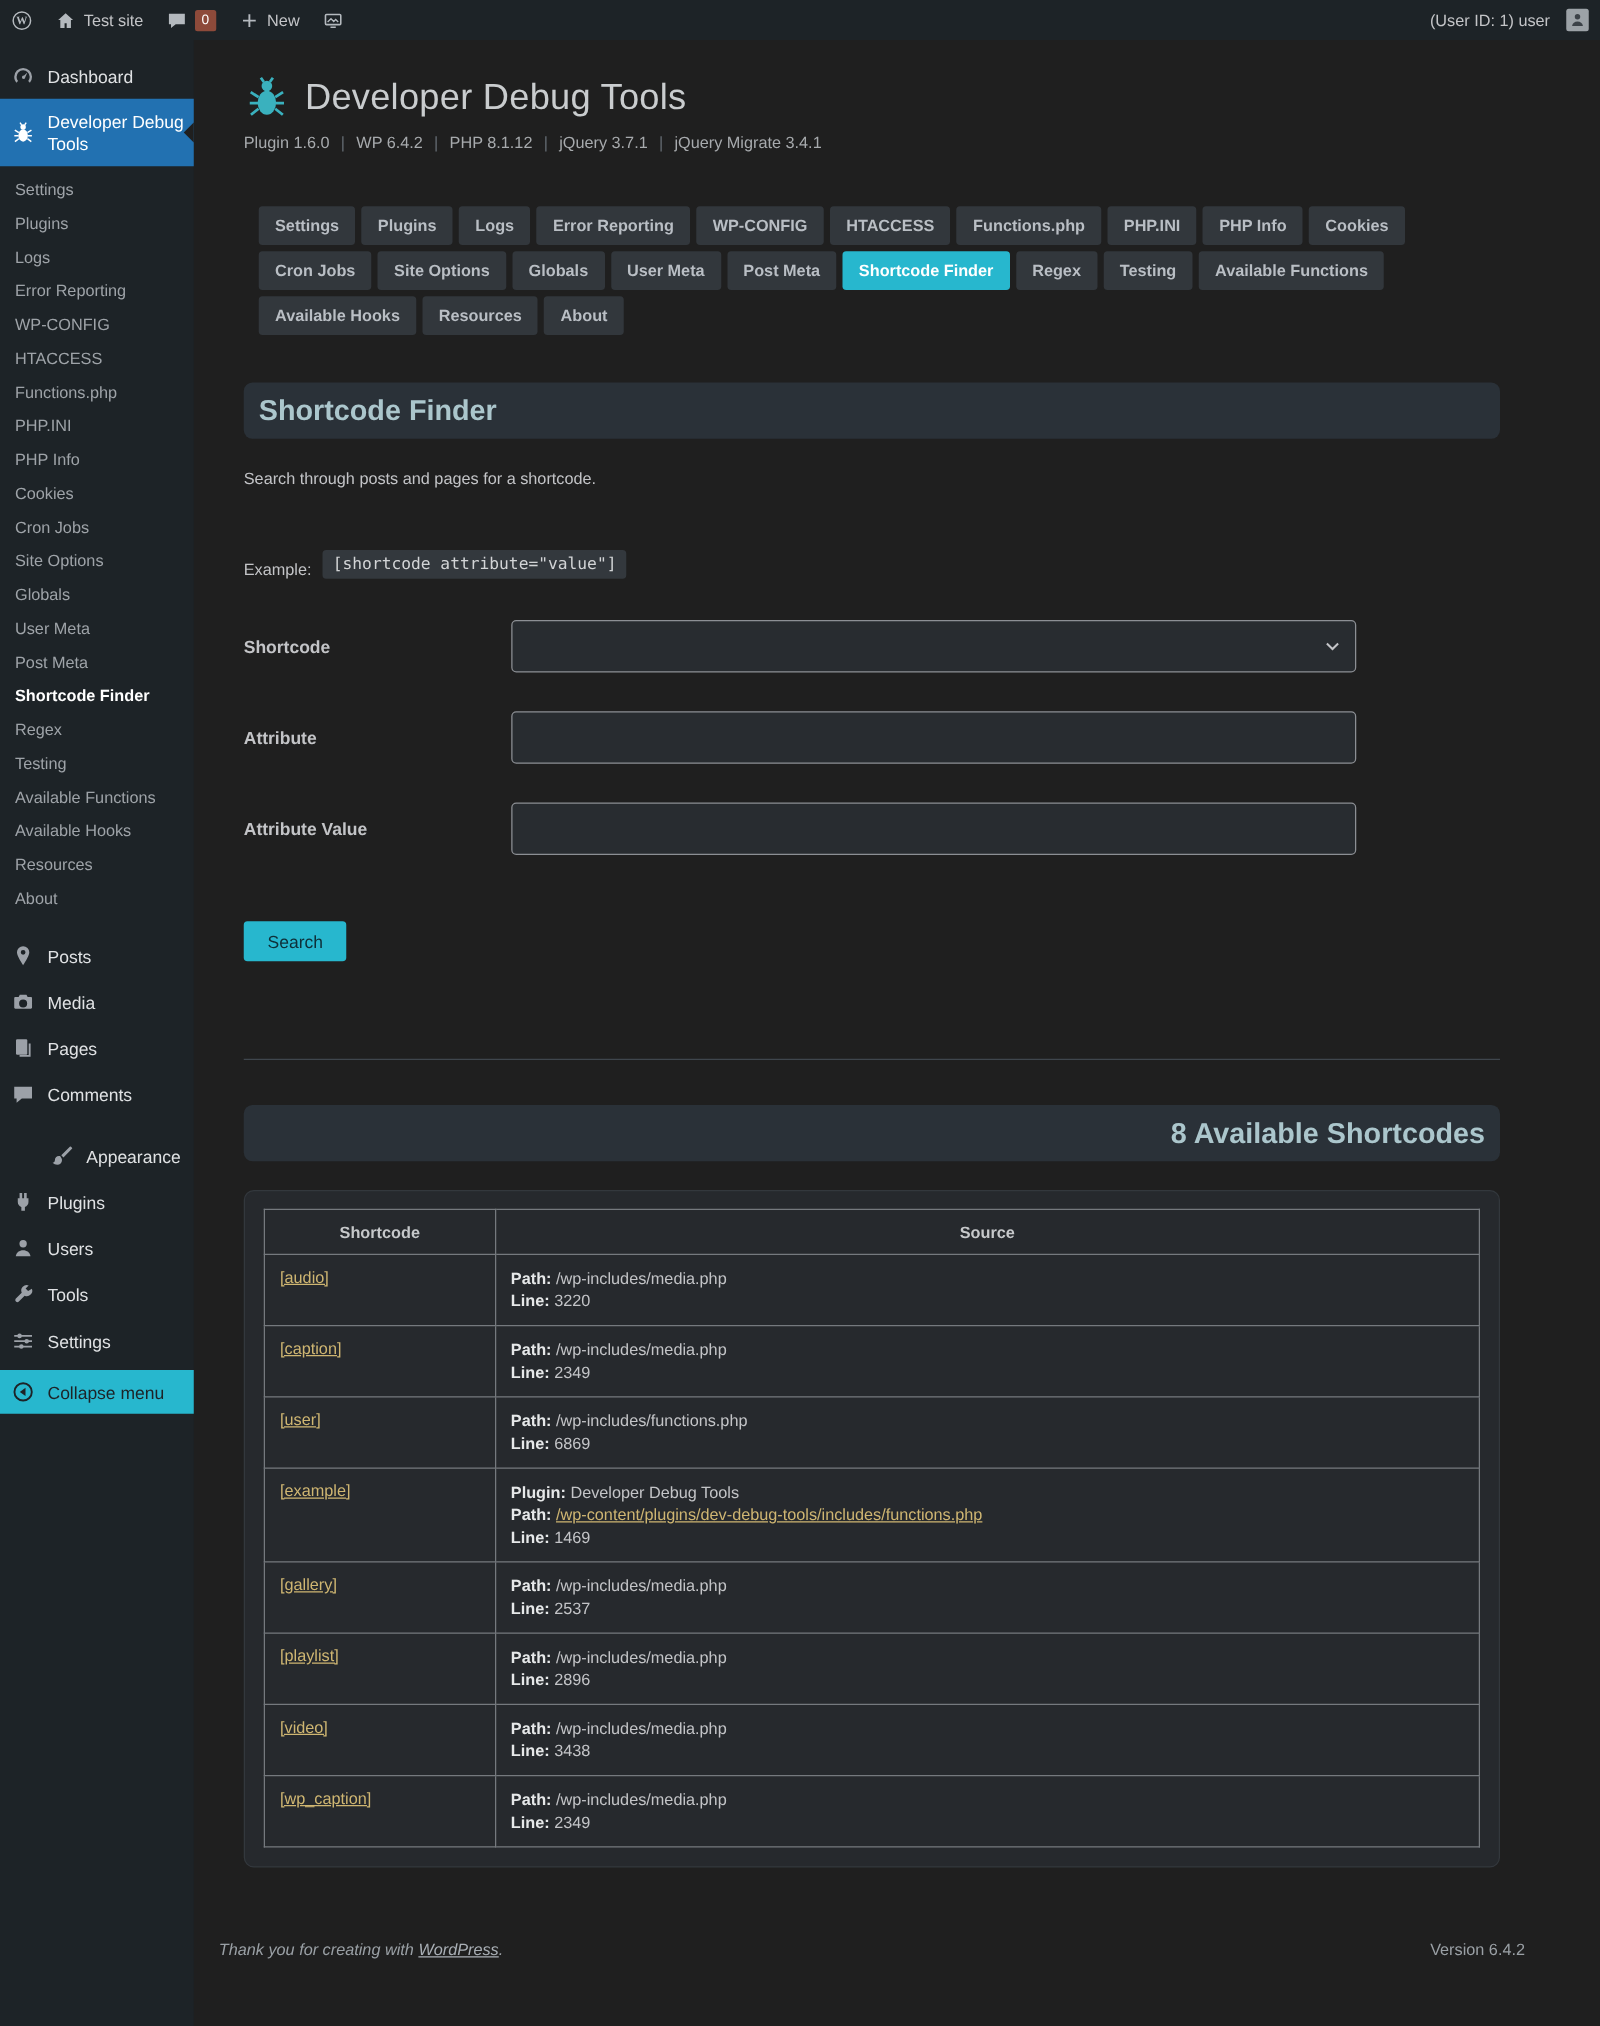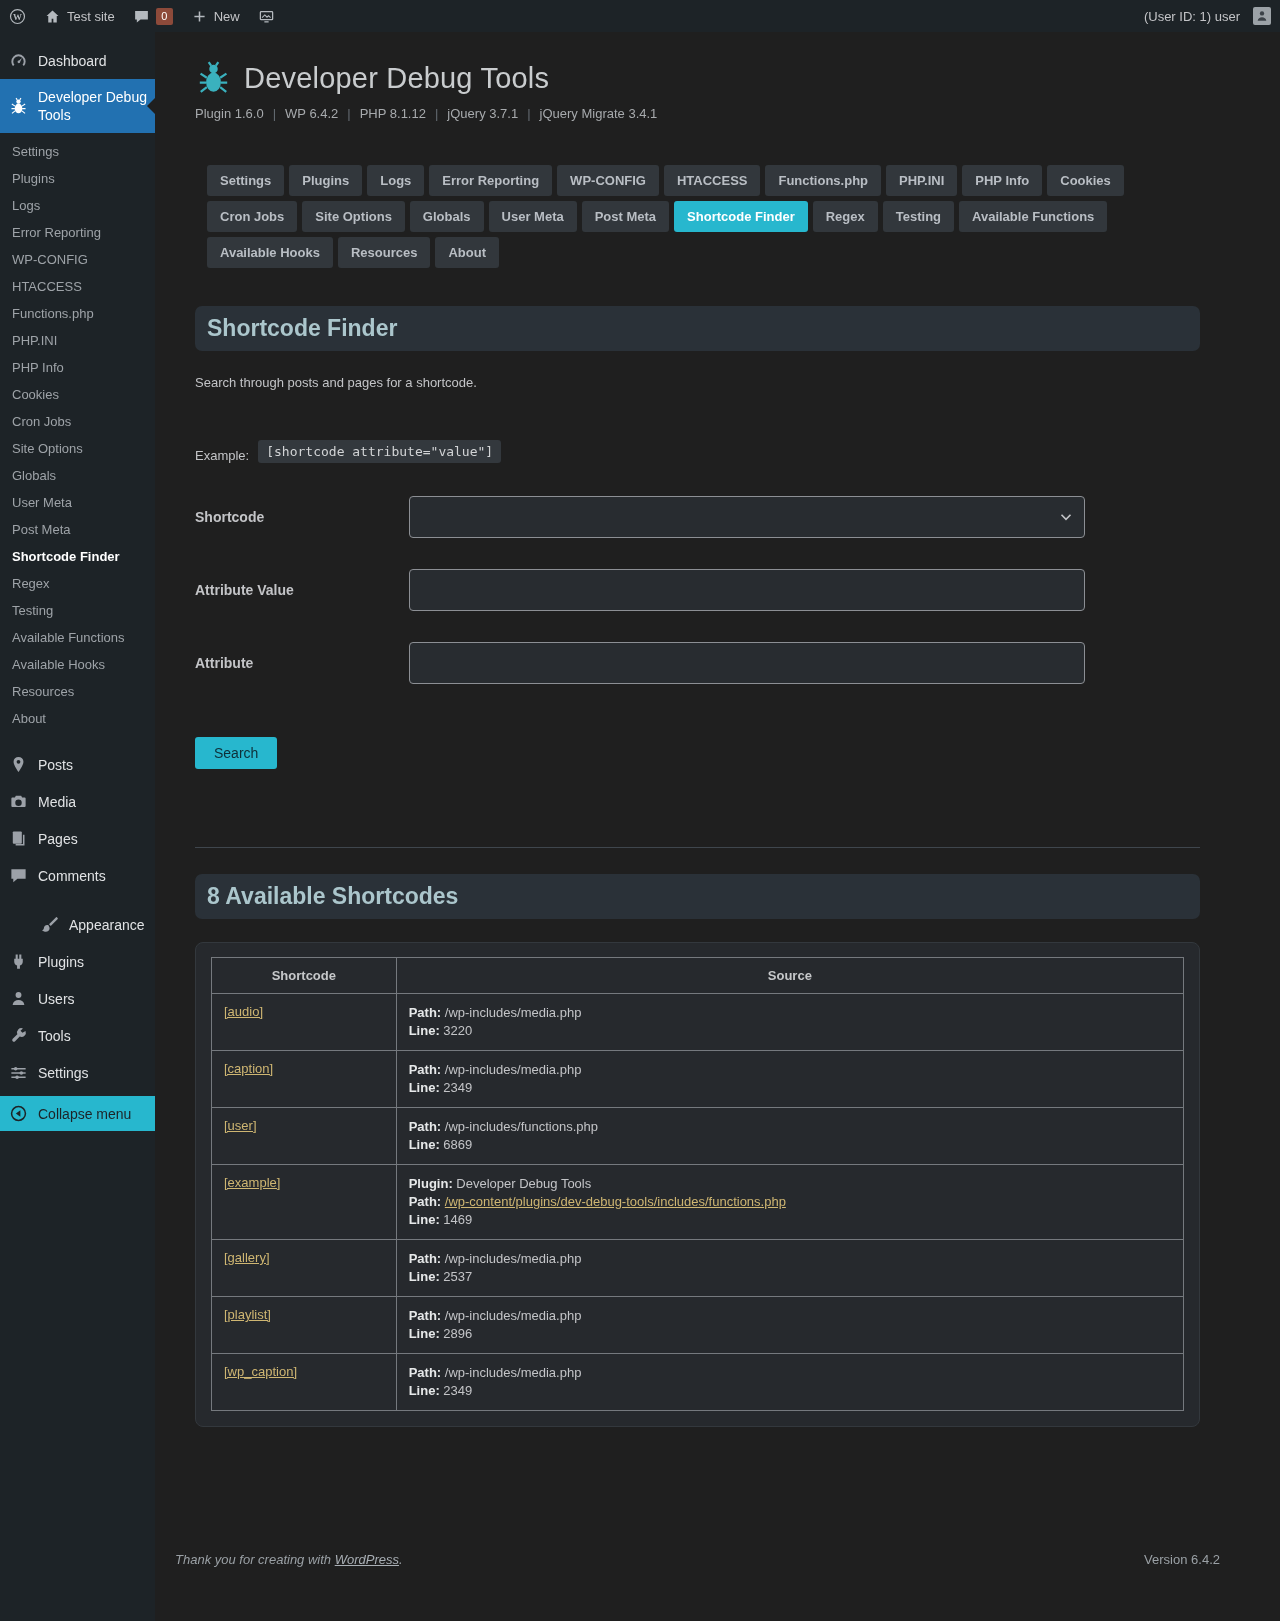--- a/index.html
+++ b/index.html
@@ -96,21 +96,21 @@
     font-family: "Liberation Sans", sans-serif;
   }
   .chevron { position: absolute; right: 10px; top: 50%; transform: translateY(-50%); width: 18px; height: 18px; color: #c3c4c7; pointer-events: none; }
 
   .search-btn {
     margin-top: 22px; background: var(--accent, #27b7ce); color: #0e2f38; border: none; border-radius: 3px;
     font-family: "Liberation Sans", sans-serif; font-size: 14px; padding: 8px 19px; cursor: pointer;
   }
 
   .divider { margin: 78px 0 0; border: none; border-top: 1px solid #3f464d; }
-  .heading-results { margin-top: 26px; }
+  .heading-results { margin-top: 36px; text-align: right; }
 
   .table-panel { margin-top: 23px; background: #26292d; border: 1px solid #33383d; border-radius: 8px; padding: 14px 15px 15px; }
   .sc-table { width: 100%; border-collapse: collapse; font-size: 13px; }
   .sc-table th, .sc-table td { border: 1px solid #75797e; }
   .sc-table th { padding: 10px; font-weight: bold; color: #c6c8ca; text-align: center; }
   .sc-table td { padding: 10px 12px; vertical-align: top; }
   .sc-table td.col-sc { width: 19%; }
   .src-line { line-height: 18px; }
   .src-line strong { color: #e6e8e9; }
   .yellow-link { color: var(--link-yellow, #cfb672); text-decoration: underline; cursor: pointer; }
@@ -377,25 +377,25 @@
   <div class="form" id="finder-form">
       <div class="form-row">
         <label class="form-label">Shortcode</label>
         <span class="field-wrap"><select class="field"><option value=""></option></select><span class="chevron">
             <svg viewBox="0 0 20 20">
               <path fill="none" stroke="currentColor" stroke-width="1.8" d="m5 7.5 5 5 5-5"></path>
             </svg>
           </span></span>
       </div>
       <div class="form-row">
+        <label class="form-label">Attribute</label>
+        <span class="field-wrap"><input class="field" type="text" value="" style=""></span>
+      </div>
+      <div class="form-row">
         <label class="form-label">Attribute Value</label>
-        <span class="field-wrap"><input class="field" type="text" value="" style=""></span>
-      </div>
-      <div class="form-row">
-        <label class="form-label">Attribute</label>
         <span class="field-wrap"><input class="field" type="text" value="" style=""></span>
       </div>
     </div>
 
   <button type="button" class="search-btn">Search</button>
 
   <hr class="divider">
 
   <div class="panel-heading heading-results">
     <span>8 Available Shortcodes</span>
@@ -447,20 +447,27 @@
             </td>
           </tr>
           <tr>
             <td class="col-sc"><a href="#" class="yellow-link">[playlist]</a></td>
             <td class="col-src">
               <div class="src-line"><strong>Path:</strong> /wp-includes/media.php</div>
               <div class="src-line"><strong>Line:</strong> 2896</div>
             </td>
           </tr>
           <tr>
+            <td class="col-sc"><a href="#" class="yellow-link">[video]</a></td>
+            <td class="col-src">
+              <div class="src-line"><strong>Path:</strong> /wp-includes/media.php</div>
+              <div class="src-line"><strong>Line:</strong> 3438</div>
+            </td>
+          </tr>
+          <tr>
             <td class="col-sc"><a href="#" class="yellow-link">[wp_caption]</a></td>
             <td class="col-src">
               <div class="src-line"><strong>Path:</strong> /wp-includes/media.php</div>
               <div class="src-line"><strong>Line:</strong> 2349</div>
             </td>
           </tr>
         </tbody>
     </table>
   </div>
 

